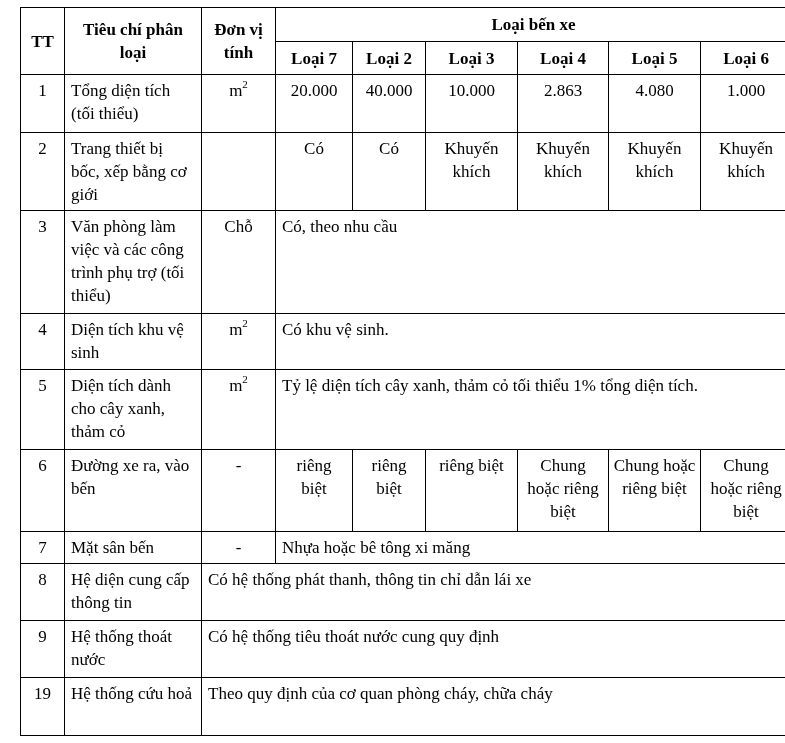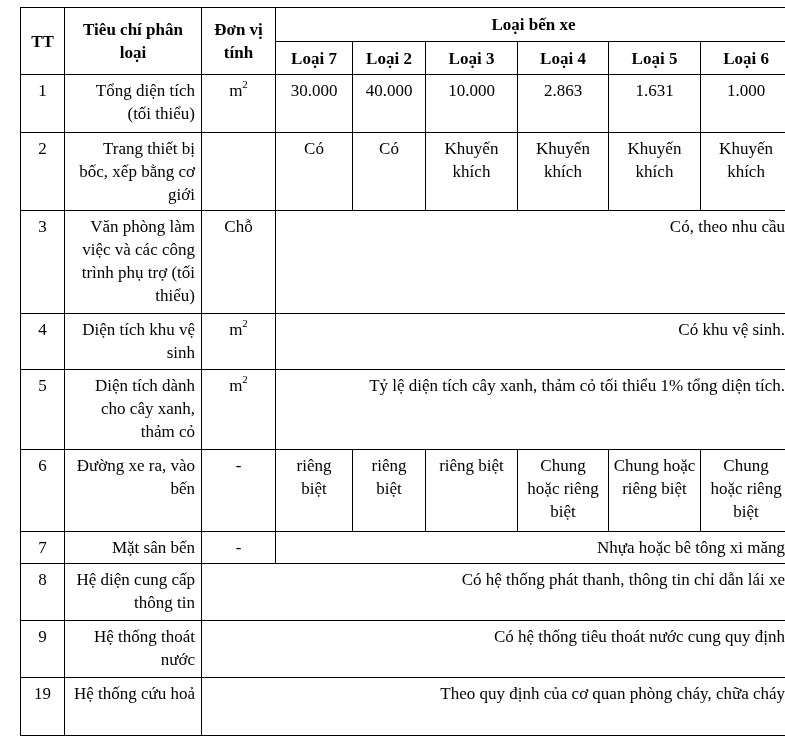--- a/index.html
+++ b/index.html
@@ -3,21 +3,21 @@
 <meta charset="utf-8">
 <style>
   html, body { margin: 0; padding: 0; background: #ffffff; }
   body { width: 785px; height: 743px; overflow: hidden; position: relative;
          font-family: "Liberation Serif", "DejaVu Serif", serif; color: #000; }
   table { position: absolute; left: 20px; top: 7px; border-collapse: collapse;
           table-layout: fixed; width: 771px; font-size: 17px; line-height: 23px; }
   td, th { border: 1px solid #000; vertical-align: top; padding: 4px 6px 0 6px; }
   th { font-weight: bold; text-align: center; vertical-align: middle; padding: 2px 4px; }
   .c { text-align: center; }
-  .l { text-align: right; }
+  .l { text-align: left; }
   sup { font-size: 11px; line-height: 0; position: relative; top: -1px; }
 </style>
 </head>
 <body>
 
 <table>
   <colgroup>
     <col style="width:44px">
       <col style="width:137px">
       <col style="width:74px">
@@ -41,25 +41,25 @@
     <th>Loại 3</th>
     <th>Loại 4</th>
     <th>Loại 5</th>
     <th>Loại 6</th>
   </tr>
 
   <tr style="height:58px">
     <td class="c">1</td>
     <td class="l">Tổng diện tích (tối thiểu)</td>
     <td class="c"><span>m</span><sup>2</sup></td>
-    <td class="c">30.000</td>
+    <td class="c">20.000</td>
     <td class="c">40.000</td>
     <td class="c">10.000</td>
     <td class="c">2.863</td>
-    <td class="c">1.631</td>
+    <td class="c">4.080</td>
     <td class="c">1.000</td>
   </tr>
 
   <tr style="height:78px">
     <td class="c">2</td>
     <td class="l">Trang thiết bị bốc, xếp bằng cơ giới</td>
     <td class="c"></td>
     <td class="c">Có</td>
     <td class="c">Có</td>
     <td class="c">Khuyến khích</td>

